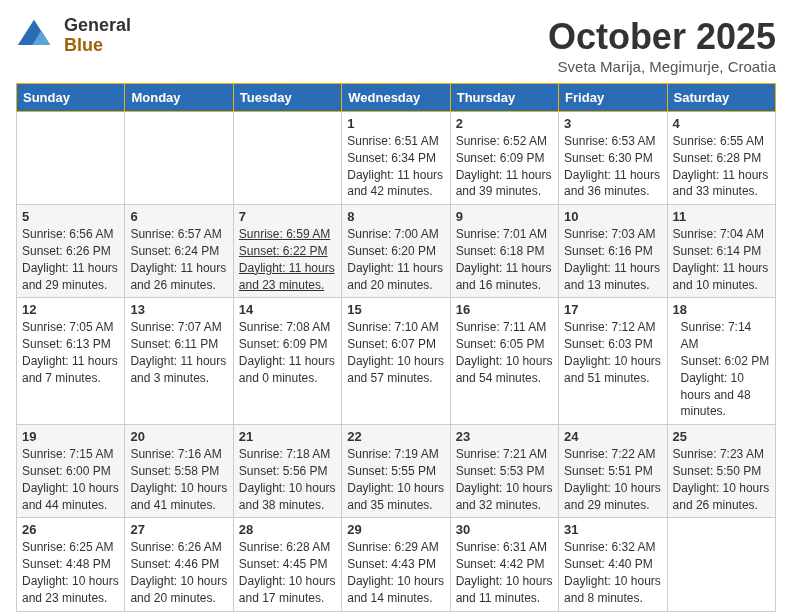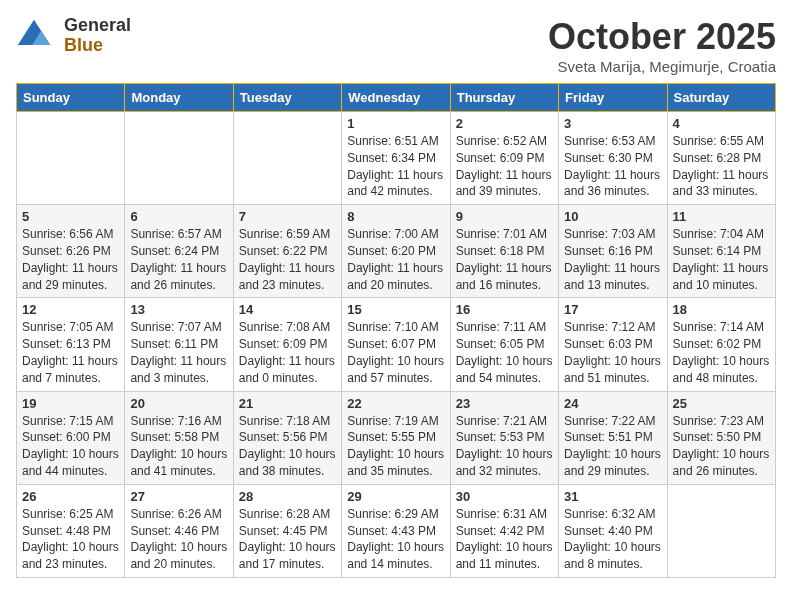--- a/index.html
+++ b/index.html
@@ -166,21 +166,21 @@
 Daylight: 11 hours and 29 minutes.</div>
         </td>
         <td>
           <div class="day-number">6</div>
           <div class="day-info" style="white-space: pre-line;">Sunrise: 6:57 AM
 Sunset: 6:24 PM
 Daylight: 11 hours and 26 minutes.</div>
         </td>
         <td>
           <div class="day-number">7</div>
-          <div class="day-info" style="white-space: pre-line;">Sunrise: 6:59 AM
+          <div class="day-info" style="white-space: pre-line; text-decoration: underline;">Sunrise: 6:59 AM
 Sunset: 6:22 PM
 Daylight: 11 hours and 23 minutes.</div>
         </td>
         <td>
           <div class="day-number">8</div>
           <div class="day-info" style="white-space: pre-line;">Sunrise: 7:00 AM
 Sunset: 6:20 PM
 Daylight: 11 hours and 20 minutes.</div>
         </td>
         <td>
@@ -234,21 +234,21 @@
 Daylight: 10 hours and 54 minutes.</div>
         </td>
         <td>
           <div class="day-number">17</div>
           <div class="day-info" style="white-space: pre-line;">Sunrise: 7:12 AM
 Sunset: 6:03 PM
 Daylight: 10 hours and 51 minutes.</div>
         </td>
         <td>
           <div class="day-number">18</div>
-          <div class="day-info" style="white-space: pre-line;">Sunrise: 7:14 AM
+          <div class="day-info" style="white-space: pre-line; margin-left: 8px;">Sunrise: 7:14 AM
 Sunset: 6:02 PM
 Daylight: 10 hours and 48 minutes.</div>
         </td>
       </tr>
       <tr class="week-row">
         <td>
           <div class="day-number">19</div>
           <div class="day-info" style="white-space: pre-line;">Sunrise: 7:15 AM
 Sunset: 6:00 PM
 Daylight: 10 hours and 44 minutes.</div>

